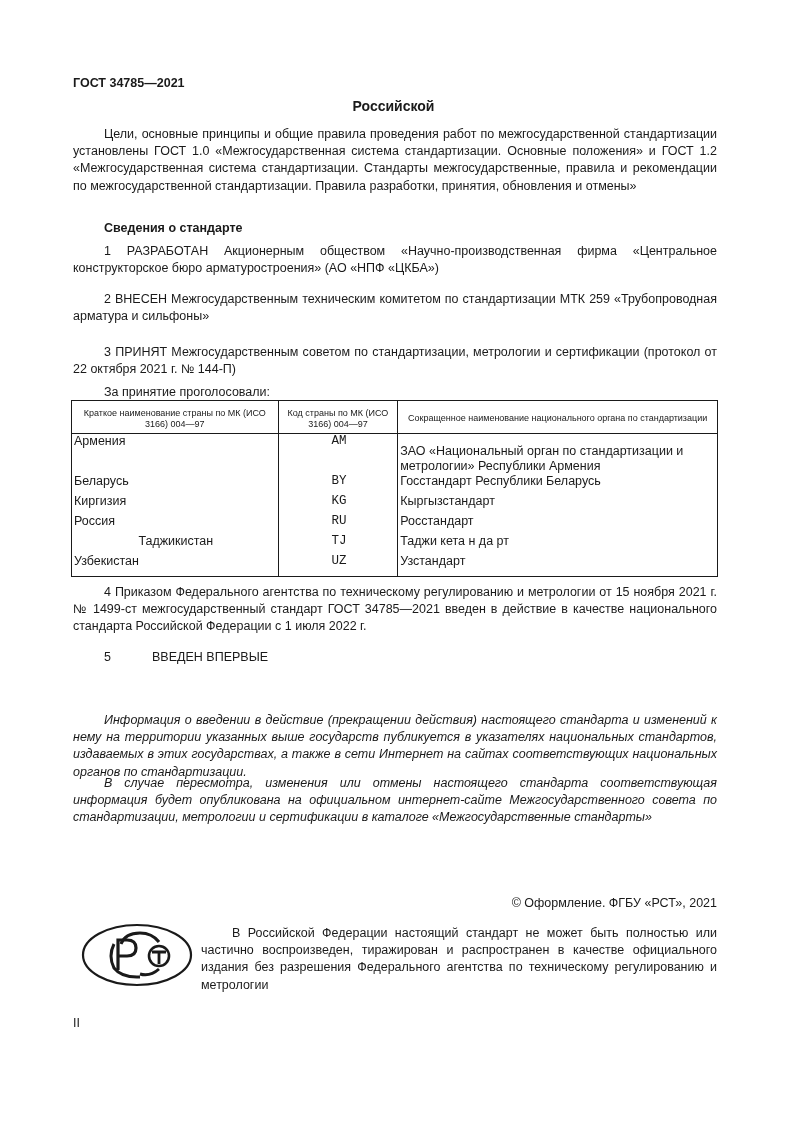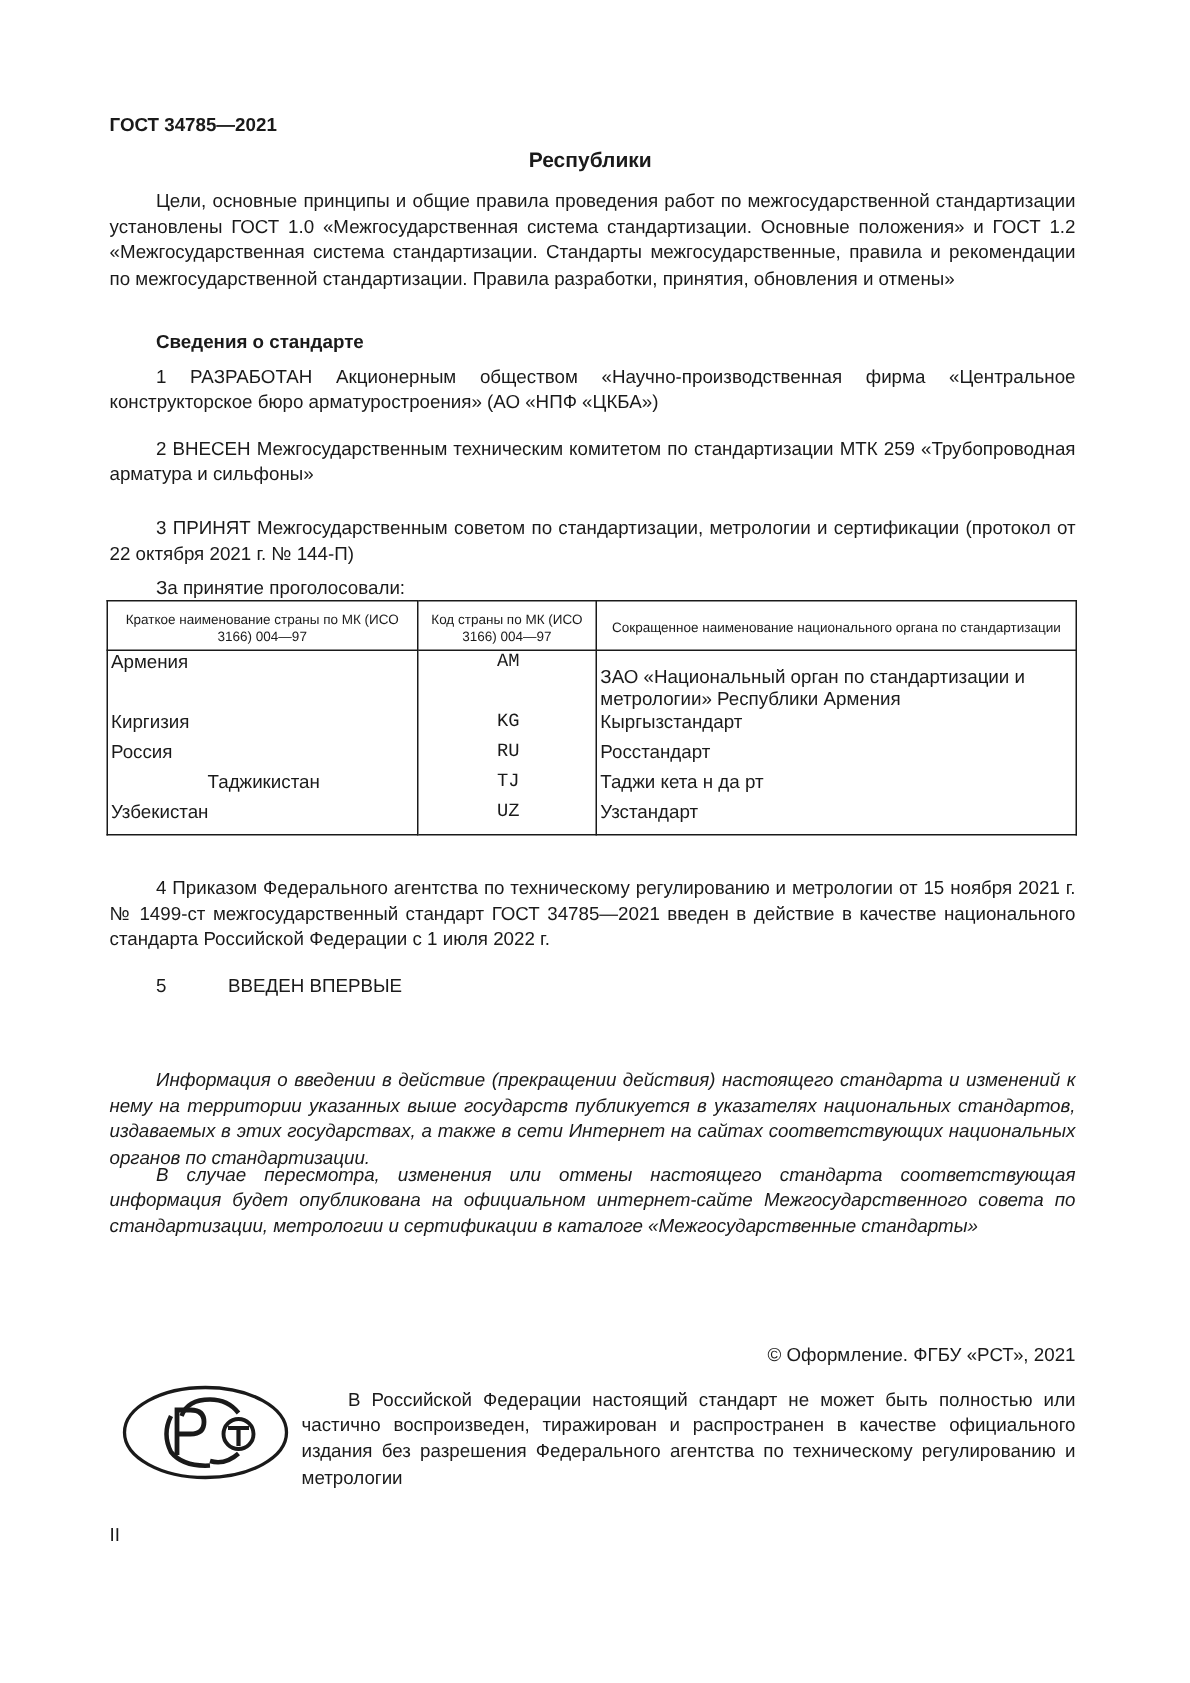--- a/index.html
+++ b/index.html
@@ -40,21 +40,21 @@
     left: 201px; width: 516px; top: 925px; font-size: 12.5px; line-height: 17.2px;
     text-align: justify; text-indent: 31px;
   }
   .logo { left: 80px; top: 922px; width: 114px; height: 66px; }
   .page-num { left: 73px; top: 1016px; font-size: 12.5px; }
 </style>
 </head>
 <body>
 
 <div class="abs doc-id">ГОСТ 34785—2021</div>
-<div class="abs title"><span>Республики</span></div>
+<div class="abs title"><span>Российской</span></div>
 
 <div class="abs para" style="top:126px;">Цели, основные принципы и общие правила проведения работ по межгосударственной стандартизации установлены ГОСТ 1.0 «Межгосударственная система стандартизации. Основные положения» и ГОСТ 1.2 «Межгосударственная система стандартизации. Стандарты межгосударственные, правила и рекомендации по межгосударственной стандартизации. Правила разработки, принятия, обновления и отмены»</div>
 
 <div class="abs section-head" style="top:221px;">Сведения о стандарте</div>
 
 <div class="abs para" style="top:243px;">1 РАЗРАБОТАН Акционерным обществом «Научно-производственная фирма «Центральное конструкторское бюро арматуростроения» (АО «НПФ «ЦКБА»)</div>
 <div class="abs para" style="top:291px;">2 ВНЕСЕН Межгосударственным техническим комитетом по стандартизации МТК 259 «Трубопроводная арматура и сильфоны»</div>
 <div class="abs para" style="top:344px;">3 ПРИНЯТ Межгосударственным советом по стандартизации, метрологии и сертификации (протокол от 22 октября 2021 г. № 144-П)</div>
 
 <div class="abs vote-label">За принятие проголосовали:</div>
@@ -65,20 +65,25 @@
       <th class="c1">Краткое наименование страны по МК (ИСО 3166) 004—97</th>
       <th class="c2">Код страны по МК (ИСО 3166) 004—97</th>
       <th class="c3">Сокращенное наименование национального органа по стандартизации</th>
     </tr>
   </thead>
   <tbody>
     <tr>
       <td style="height:34px;">Армения</td>
       <td class="code">AM</td>
       <td style="padding-top:10px;line-height:15px;">ЗАО «Национальный орган по стандартизации и метрологии» Республики Армения</td>
+    </tr>
+    <tr>
+      <td style="height:20px;">Беларусь</td>
+      <td class="code">BY</td>
+      <td>Госстандарт Республики Беларусь</td>
     </tr>
     <tr>
       <td style="height:20px;">Киргизия</td>
       <td class="code">KG</td>
       <td>Кыргызстандарт</td>
     </tr>
     <tr>
       <td style="height:20px;">Россия</td>
       <td class="code">RU</td>
       <td>Росстандарт</td>

